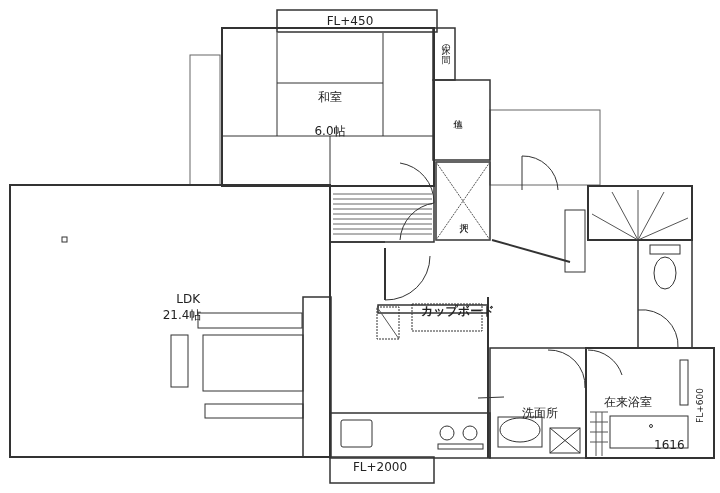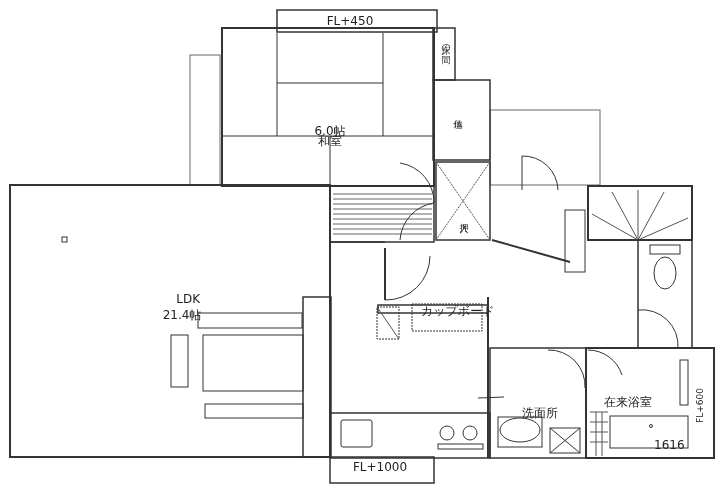--- a/index.html
+++ b/index.html
@@ -114,25 +114,25 @@
         <line x1="590" y1="442" x2="608" y2="442"></line>
       <line x1="596" y1="412" x2="596" y2="456"></line>
         <line x1="602" y1="412" x2="602" y2="456"></line>
     </g>
 
     <line x1="478" y1="398" x2="504" y2="397"></line>
   </g>
 </svg>
 
 <div class="lbl c" style="left:300px;top:16px;width:100px;">FL+450</div>
-<div class="lbl c" style="left:300px;top:92px;width:60px;margin-top:44px;">和室</div>
+<div class="lbl c" style="left:300px;top:92px;width:60px;">和室</div>
 <div class="lbl c" style="left:300px;top:106px;width:60px;margin-top:20px;">6.0帖</div>
 <div class="lbl vt" style="left:440px;top:38px;">床の間</div>
 <div class="lbl vt" style="left:452px;top:112px;">仏壇</div>
 <div class="lbl vt" style="left:458px;top:216px;">押入</div>
 <div class="lbl c" style="left:160px;top:294px;width:40px;text-align:right;">LDK</div>
 <div class="lbl c" style="left:158px;top:310px;width:48px;">21.4帖</div>
-<div class="lbl" style="left:421px;top:306px;">カップボード</div>
+<div class="lbl" style="left:421px;top:306px;font-weight:bold;">カップボード</div>
 <div class="lbl" style="left:522px;top:408px;">洗面所</div>
 <div class="lbl" style="left:604px;top:397px;">在来浴室</div>
 <div class="lbl" style="left:654px;top:397px;margin-top:43px;">1616</div>
-<div class="lbl c" style="left:340px;top:462px;width:80px;">FL+1000</div>
+<div class="lbl c" style="left:340px;top:462px;width:80px;">FL+2000</div>
 <div class="lbl vt" style="left:695px;top:388px;transform:rotate(180deg);">FL+600</div>
 
 </body></html>

